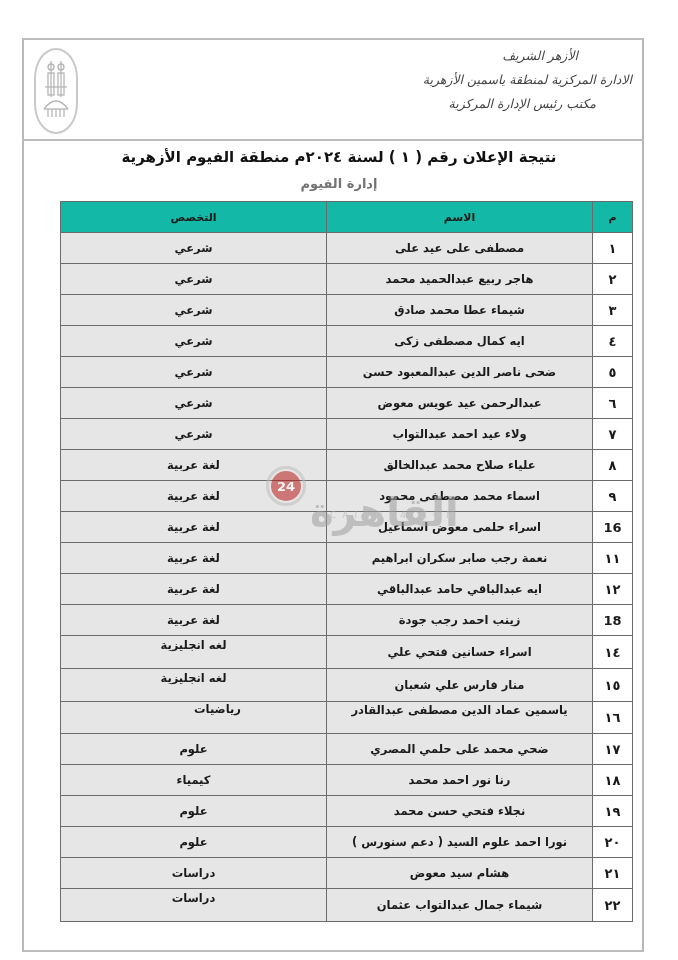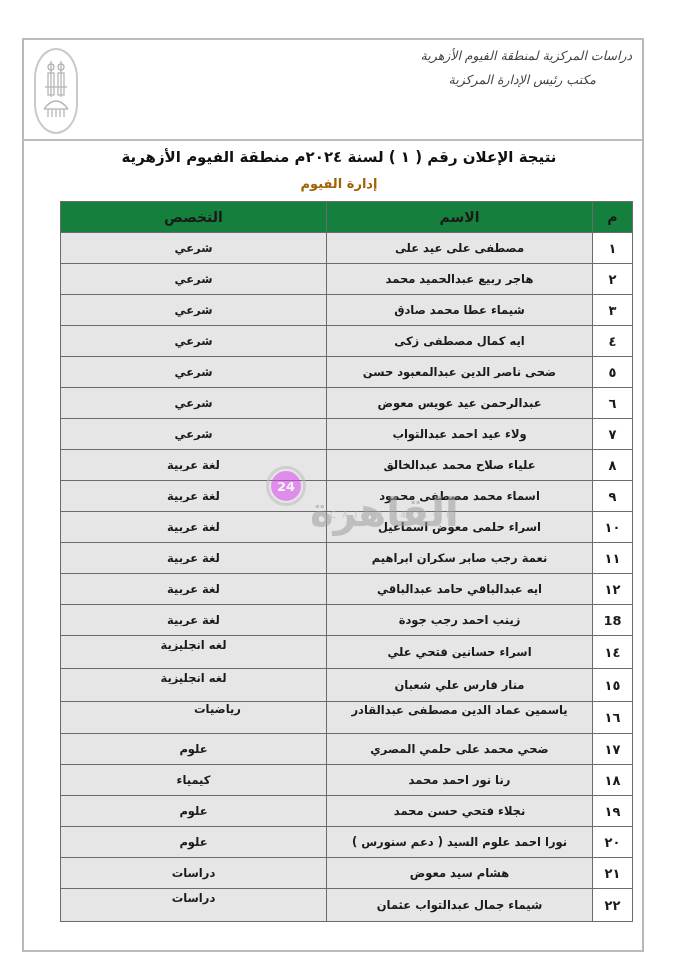--- a/index.html
+++ b/index.html
@@ -23,48 +23,48 @@
     font-family: "DejaVu Serif", serif; font-style: italic; color: #444; font-size: 12.5px; line-height: 24px;
   }
   .letterhead .l1 { padding-right: 54px; }
   .letterhead .l3 { padding-right: 36px; text-align: right; }
   .title {
     position: absolute; left: 0; width: 678px; top: 148px; text-align: center; direction: rtl;
     font-weight: bold; font-size: 15px; color: #111;
   }
   .subtitle {
     position: absolute; left: 0; width: 678px; top: 176px; text-align: center; direction: rtl;
-    font-weight: bold; font-size: 13px; color: #a16207;
+    font-weight: bold; font-size: 13px; color: #737373;
   }
   table.results {
     position: absolute; left: 60px; top: 201px; width: 572px; border-collapse: collapse; direction: rtl;
     table-layout: fixed;
   }
   table.results th, table.results td {
     border: 1px solid #6b6b6b; height: 30px; padding: 0; text-align: center; vertical-align: middle;
   }
-  table.results th { background: #15803d; font-weight: bold; font-size: 14px; height: 30px; }
+  table.results th { background: #14b8a6; font-weight: bold; font-size: 11px; height: 30px; }
   table.results td { background: #e6e6e6; font-size: 11.5px; font-weight: bold; }
   table.results td.num { background: #ffffff; font-size: 13px; }
   col.c-num { width: 40px; }
   col.c-name { width: 266px; }
   col.c-spec { width: 266px; }
   td.spec.top { vertical-align: top; padding-top: 2px; margin-top: 46px; }
   td.spec.top-high { vertical-align: top; padding-left: 48px; }
   td.name.raised { vertical-align: top; padding-top: 1px; }
   .watermark {
     position: absolute; left: 240px; top: 452px; width: 200px; height: 80px; opacity: 0.55; pointer-events: none;
   }
   .wm-ring {
     position: absolute; left: 26px; top: 14px; width: 40px; height: 40px; border-radius: 50%;
     border: 3px solid #bdbdbd; box-sizing: border-box;
   }
   .wm-circle {
     position: absolute; left: 31px; top: 19px; width: 30px; height: 30px; border-radius: 50%;
-    background: #d946ef; color: #fff; font-size: 13px; font-weight: bold; display: flex; align-items: center; justify-content: center;
+    background: #b91c1c; color: #fff; font-size: 13px; font-weight: bold; display: flex; align-items: center; justify-content: center;
   }
   .wm-text {
     position: absolute; left: 70px; top: 14px; font-size: 40px; font-weight: bold; color: #9e9e9e; direction: rtl; line-height: 44px; margin-top: 24px;
   }
   .wm-sub {
     position: absolute; left: 90px; top: 58px; font-size: 9px; letter-spacing: 6px; color: #aaa;
   }
 </style>
 </head>
 <body>
@@ -87,21 +87,22 @@
       <line x1="9" y1="56" x2="9" y2="64"></line>
       <line x1="13" y1="56" x2="13" y2="64"></line>
       <line x1="17" y1="56" x2="17" y2="64"></line>
       <line x1="21" y1="56" x2="21" y2="64"></line>
       <line x1="25" y1="56" x2="25" y2="64"></line>
     </g>
   </svg>
 </div>
 
 <div class="letterhead">
-  <div class="l2">دراسات المركزية لمنطقة الفيوم الأزهرية</div>
+  <div class="l1">الأزهر الشريف</div>
+  <div class="l2">الادارة المركزية لمنطقة ياسمين الأزهرية</div>
   <div class="l3">مكتب رئيس الإدارة المركزية</div>
 </div>
 
 <div class="title">نتيجة الإعلان رقم ( ١ ) لسنة ٢٠٢٤م منطقة الفيوم الأزهرية</div>
 <div class="subtitle">إدارة الفيوم</div>
 
 <table class="results">
   <colgroup>
     <col class="c-num">
       <col class="c-name">
@@ -154,21 +155,21 @@
         <td class="num">٨</td>
         <td class="name">علياء صلاح محمد عبدالخالق</td>
         <td class="spec">لغة عربية</td>
       </tr>
     <tr>
         <td class="num">٩</td>
         <td class="name">اسماء محمد مصطفى محمود</td>
         <td class="spec">لغة عربية</td>
       </tr>
     <tr>
-        <td class="num">١٠</td>
+        <td class="num">16</td>
         <td class="name">اسراء حلمى معوض اسماعيل</td>
         <td class="spec">لغة عربية</td>
       </tr>
     <tr>
         <td class="num">١١</td>
         <td class="name">نعمة رجب صابر سكران ابراهيم</td>
         <td class="spec">لغة عربية</td>
       </tr>
     <tr>
         <td class="num">١٢</td>

